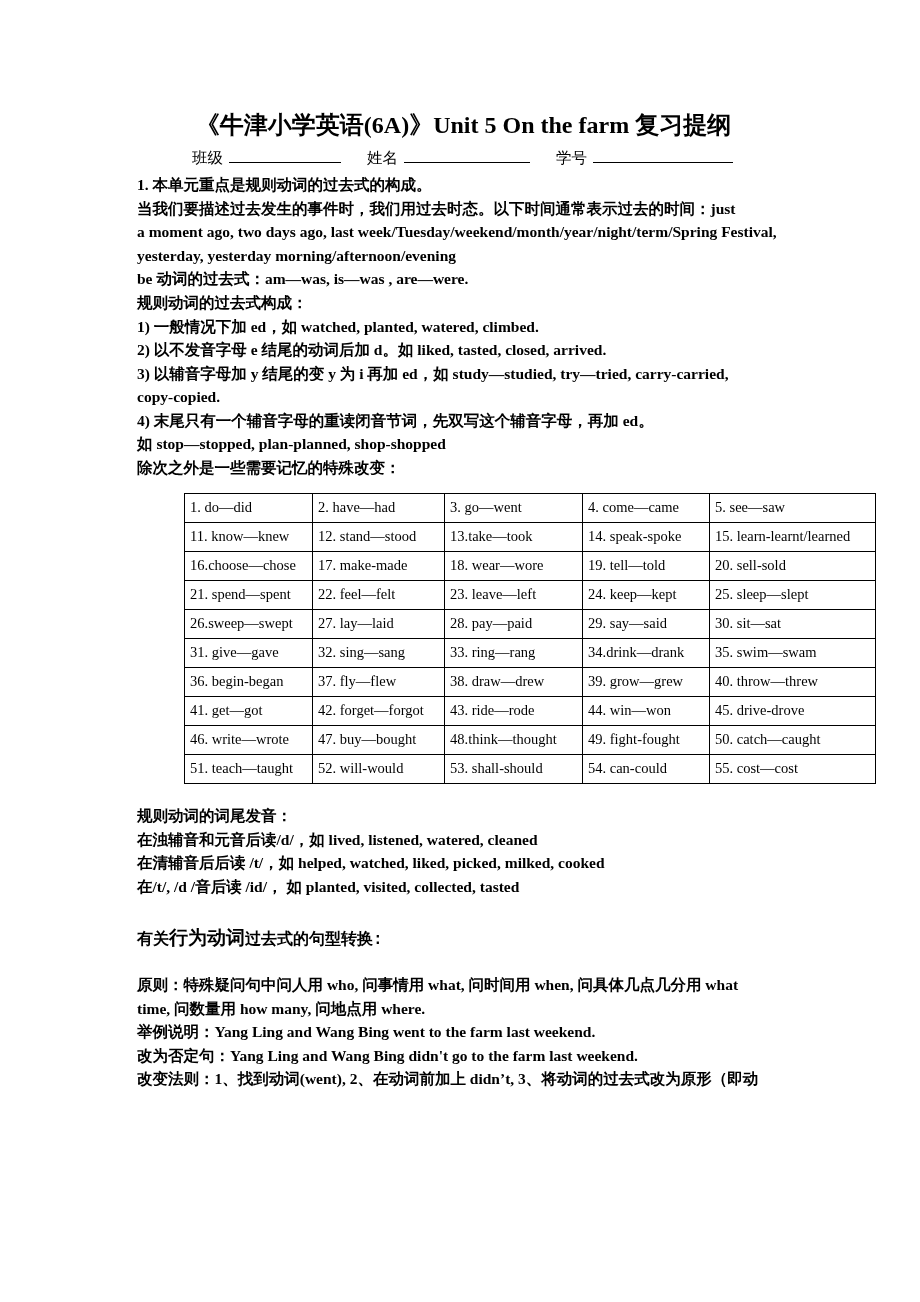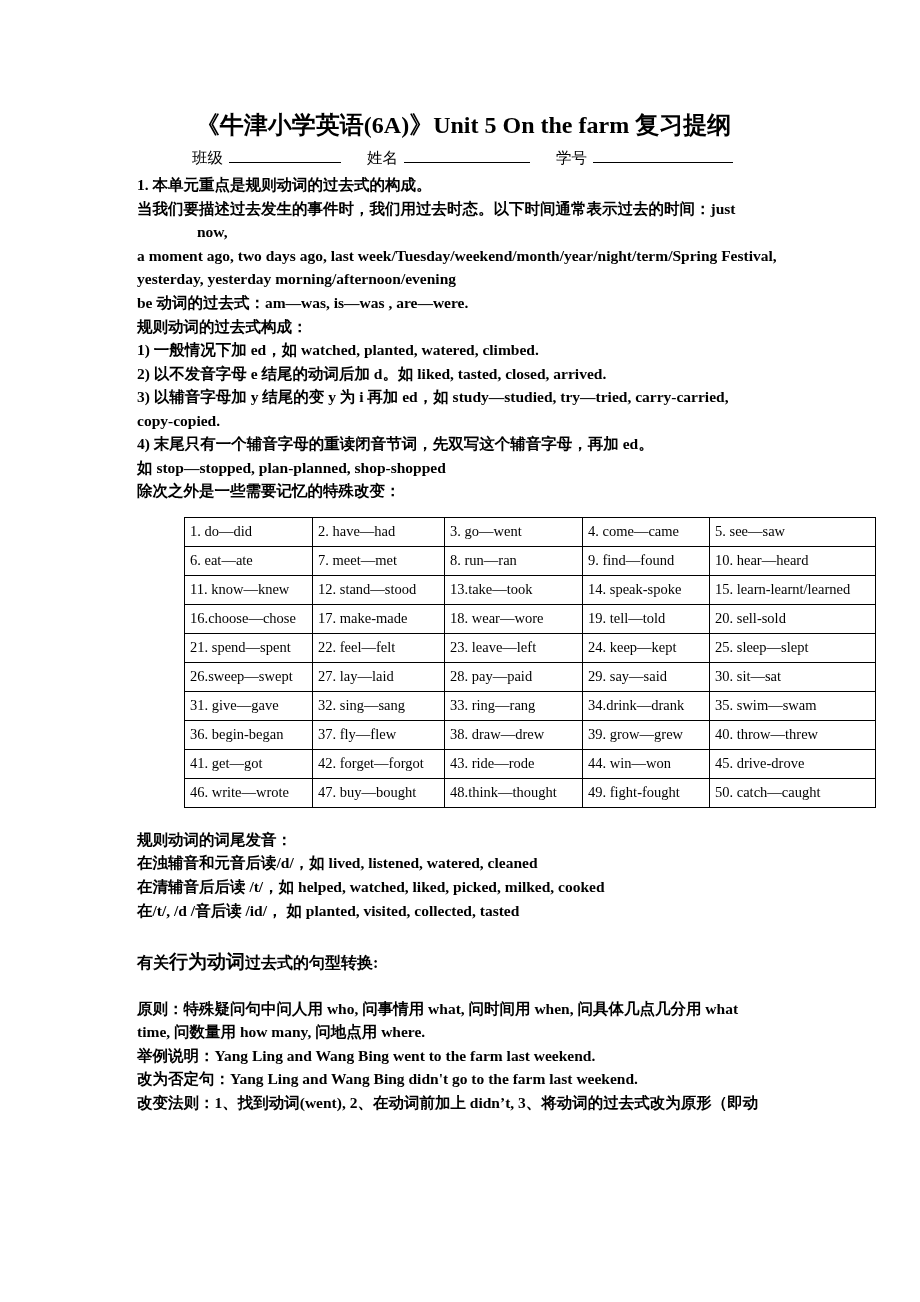--- a/index.html
+++ b/index.html
@@ -92,39 +92,37 @@
 
   .sec-gap-sm { height: 10px; }
   .sec-gap-md { height: 26px; }
   .sec-gap-lg { height: 18px; }
 
   .heading-2 {
     font-size: 16px;
     font-weight: bold;
     margin: 0 0 2px 0;
     line-height: 1.5;
+    font-family: Liberation Mono, monospace;
   }
   .heading-2 .big { font-size: 19px; }
 </style>
 </head>
 <body>
 
 <div class="page">
 
   <h1 class="doc-title">《牛津小学英语(6A)》Unit 5 On the farm 复习提纲</h1>
 
   <div class="fields-line">
     <span class="fld">班级</span><span class="blank b1"></span><span class="fld">姓名</span><span class="blank b2"></span><span class="fld">学号</span><span class="blank b3"></span>
   </div>
 
   <p class="line b">1. 本单元重点是规则动词的过去式的构成。</p>
   <p class="line">当我们要描述过去发生的事件时，我们用过去时态。以下时间通常表示过去的时间：just</p>
-  <div class="indent-cont">
-    <p class="line">now,</p>
-  </div>
   <p class="line">a moment ago, two days ago, last week/Tuesday/weekend/month/year/night/term/Spring Festival,</p>
   <p class="line">yesterday, yesterday morning/afternoon/evening</p>
   <p class="line"><span class="b">be 动词的过去式：</span><span>am—was, is—was , are—were.</span></p>
   <p class="line b">规则动词的过去式构成：</p>
   <div class="num-list">
     <p class="line">1)  一般情况下加 ed，如  watched, planted, watered, climbed.</p>
     <p class="line">2)  以不发音字母 e 结尾的动词后加 d。如 liked, tasted, closed, arrived.</p>
     <p class="line">3)  以辅音字母加 y 结尾的变 y 为 i 再加 ed，如 study—studied, try—tried, carry-carried,</p>
     <p class="line">copy-copied.</p>
   </div>
@@ -143,27 +141,20 @@
         </colgroup>
       <tbody>
         <tr>
             <td>1. do—did</td>
             <td>2. have—had</td>
             <td>3. go—went</td>
             <td>4. come—came</td>
             <td>5. see—saw</td>
           </tr>
         <tr>
-            <td>6. eat—ate</td>
-            <td>7. meet—met</td>
-            <td>8. run—ran</td>
-            <td>9. find—found</td>
-            <td>10. hear—heard</td>
-          </tr>
-        <tr>
             <td>11. know—knew</td>
             <td>12. stand—stood</td>
             <td>13.take—took</td>
             <td>14. speak-spoke</td>
             <td>15. learn-learnt/learned</td>
           </tr>
         <tr>
             <td>16.choose—chose</td>
             <td>17. make-made</td>
             <td>18. wear—wore</td>
@@ -205,20 +196,27 @@
             <td>44. win—won</td>
             <td>45. drive-drove</td>
           </tr>
         <tr>
             <td>46. write—wrote</td>
             <td>47. buy—bought</td>
             <td>48.think—thought</td>
             <td>49. fight-fought</td>
             <td>50. catch—caught</td>
           </tr>
+        <tr>
+            <td>51. teach—taught</td>
+            <td>52. will-would</td>
+            <td>53. shall-should</td>
+            <td>54. can-could</td>
+            <td>55. cost—cost</td>
+          </tr>
       </tbody>
     </table>
   </div>
 
   <div class="sec-gap-sm"></div>
 
   <p class="line b">规则动词的词尾发音：</p>
   <p class="line">在浊辅音和元音后读/d/，如 lived, listened, watered, cleaned</p>
   <p class="line">在清辅音后后读 /t/，如  helped, watched, liked, picked, milked, cooked</p>
   <p class="line">在/t/, /d /音后读  /id/，  如  planted, visited, collected, tasted</p>

